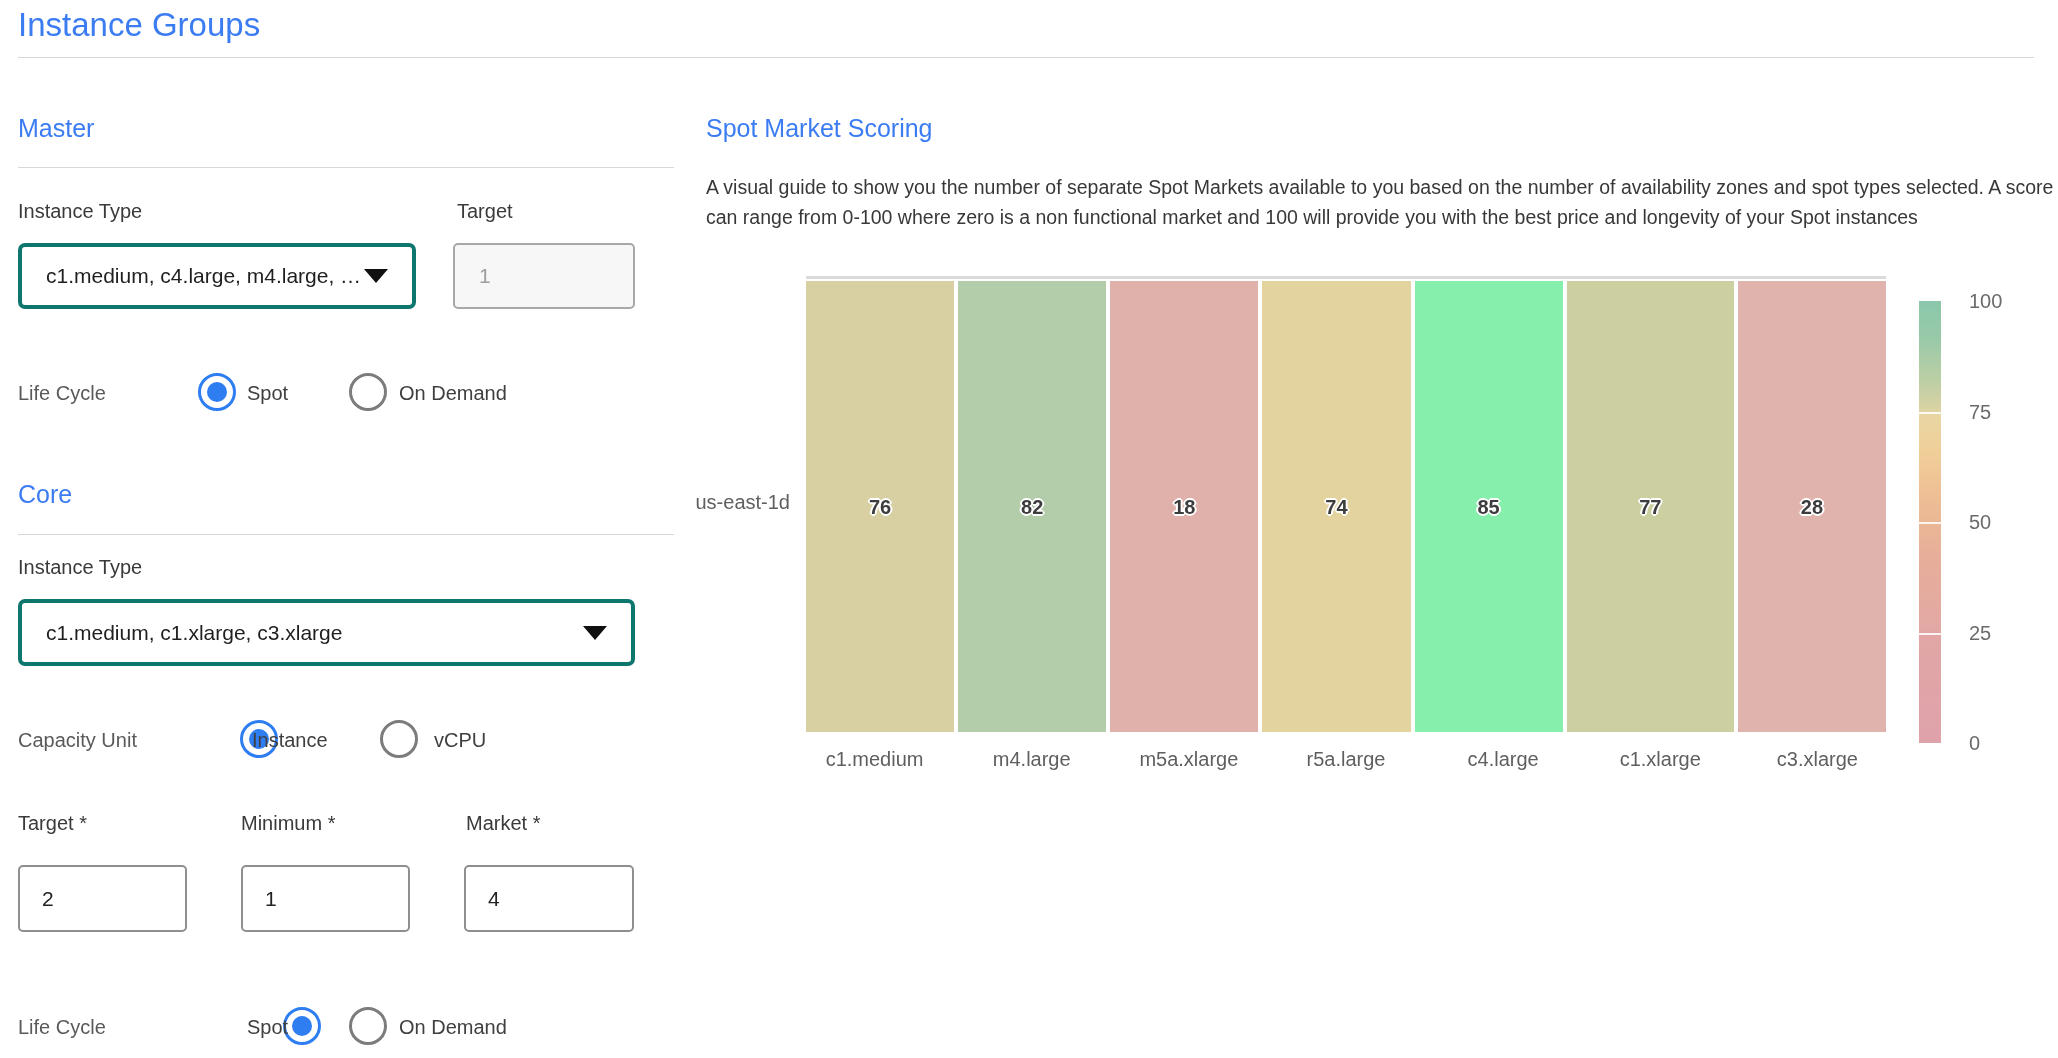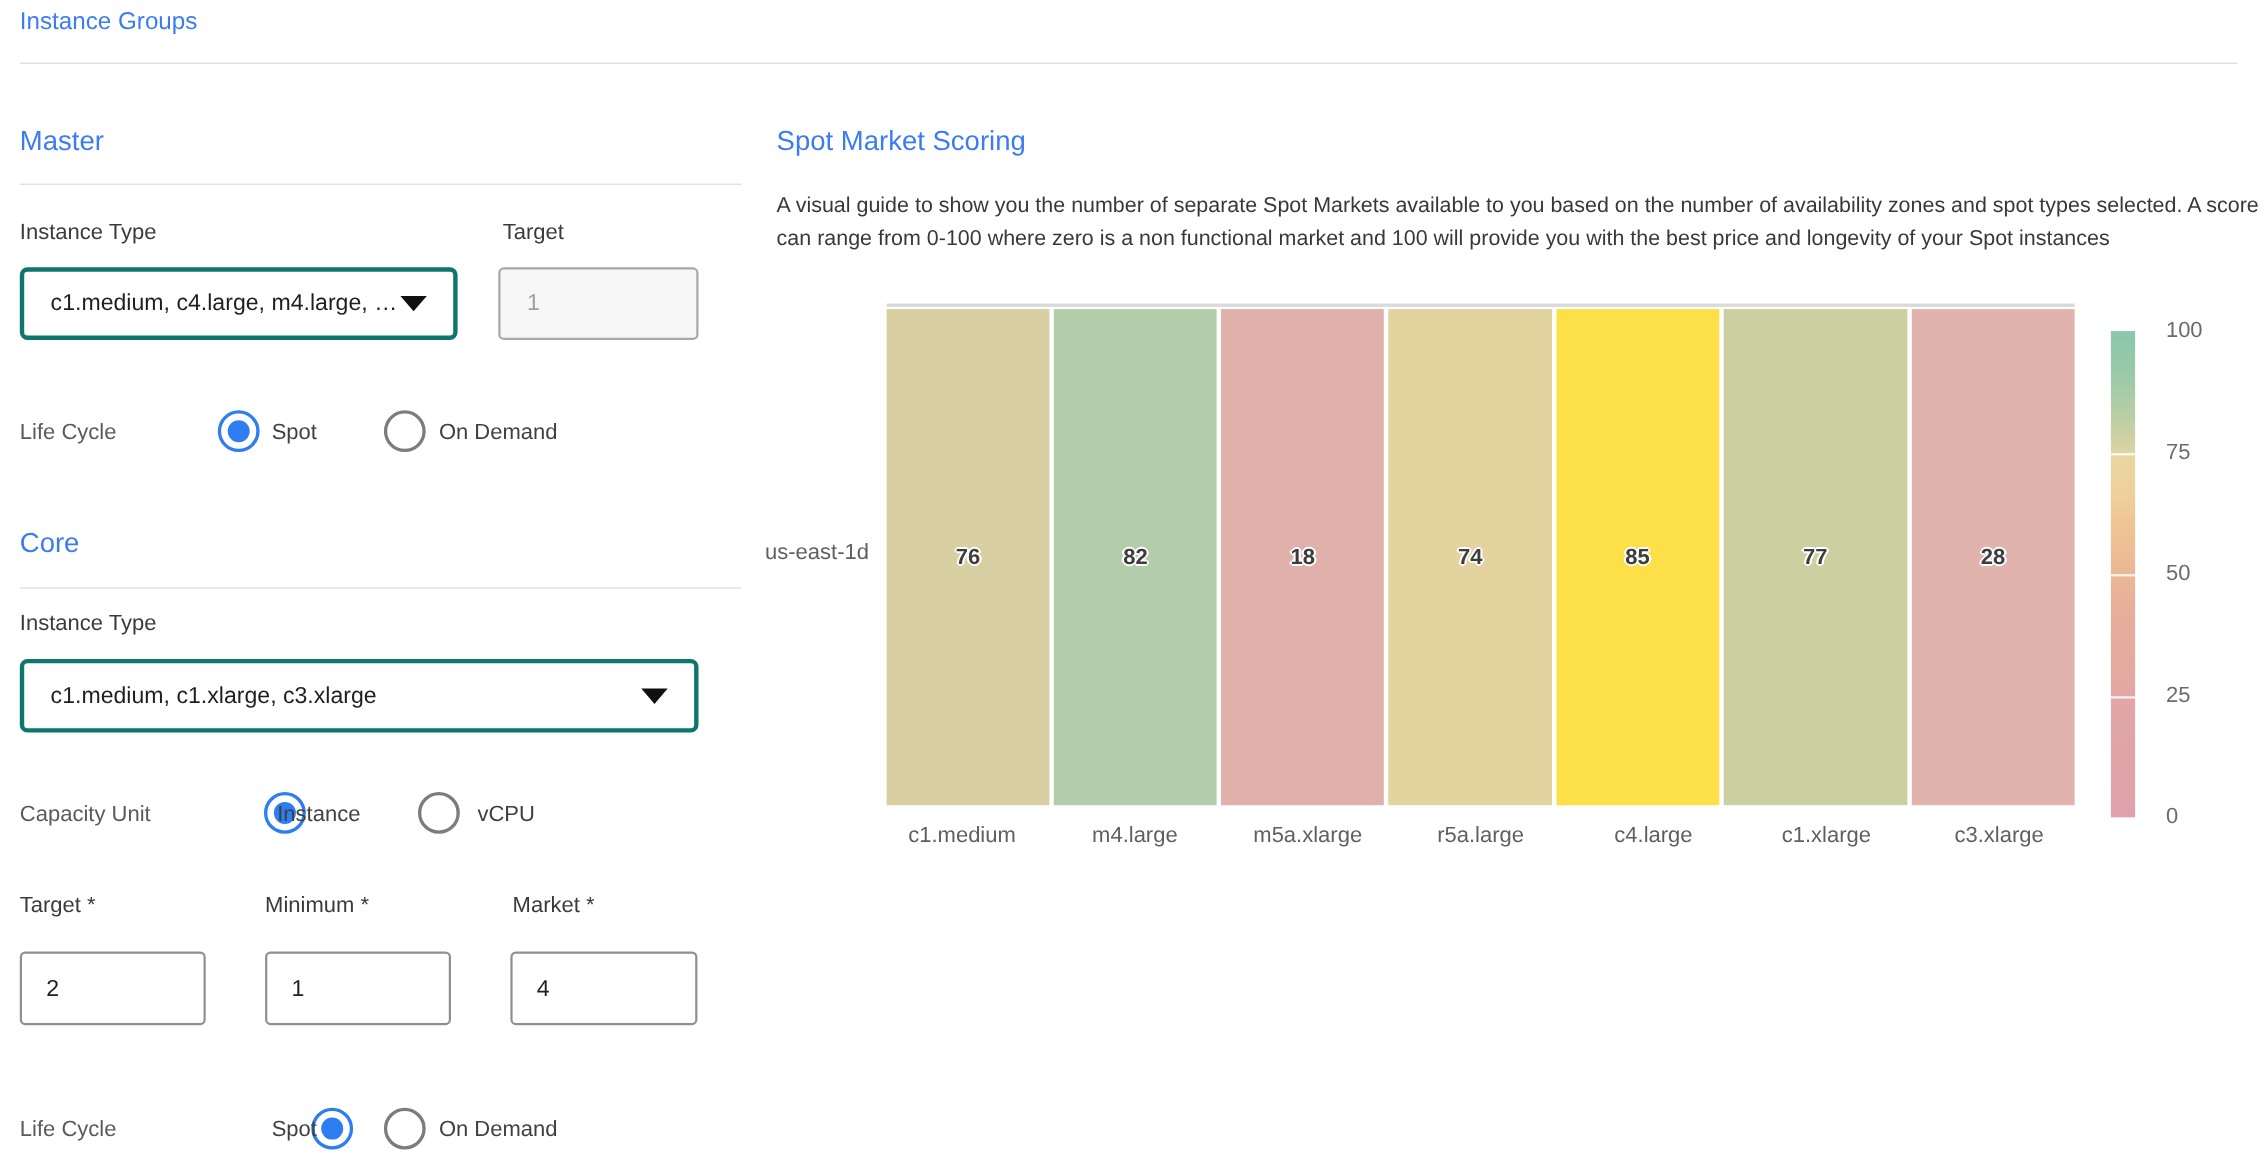--- a/index.html
+++ b/index.html
@@ -1,21 +1,21 @@
 <!DOCTYPE html>
 <html><head>
 <meta charset="utf-8">
 <style>
   * { margin:0; padding:0; box-sizing:border-box; }
   html,body { background:#fff; }
   body { font-family:"Liberation Sans", sans-serif; color:#333; }
   #app { position:relative; width:2058px; height:1058px; background:#fff; overflow:hidden; }
 
   .abs { position:absolute; }
-  .page-title { left:18px; top:6px; font-size:22px; font-weight:500; color:#3b7cf2; }
+  .page-title { left:18px; top:6px; font-size:33px; font-weight:500; color:#3b7cf2; }
   .hr { border-top:1px solid #d8d8d8; height:0; }
   .hr-full { left:18px; top:57px; width:2016px; }
   .section-h { font-size:25px; font-weight:500; color:#3b7cf2; }
   .h-master { left:18px; top:114px; }
   .hr-master { left:18px; top:167px; width:656px; }
   .h-core { left:18px; top:480px; }
   .hr-core { left:18px; top:534px; width:656px; }
   .h-smm { left:706px; top:114px; }
 
   .field-label { font-size:20px; color:#3a3a3a; }
@@ -158,21 +158,21 @@
       </div>
       <div class="hm-cell" style="background: rgb(179, 205, 170);">
         <span class="hm-val">82</span>
       </div>
       <div class="hm-cell" style="background: rgb(224, 176, 171);">
         <span class="hm-val">18</span>
       </div>
       <div class="hm-cell" style="background: rgb(227, 212, 159);">
         <span class="hm-val">74</span>
       </div>
-      <div class="hm-cell" style="background: #fde047;">
+      <div class="hm-cell" style="background: #86efac;">
         <span class="hm-val">85</span>
       </div>
       <div class="hm-cell" style="background: rgb(204, 208, 160); padding-left: 19px;">
         <span class="hm-val">77</span>
       </div>
       <div class="hm-cell" style="background: rgb(224, 179, 172);">
         <span class="hm-val">28</span>
       </div>
     </div>
   <div class="abs hm-xlabels">

